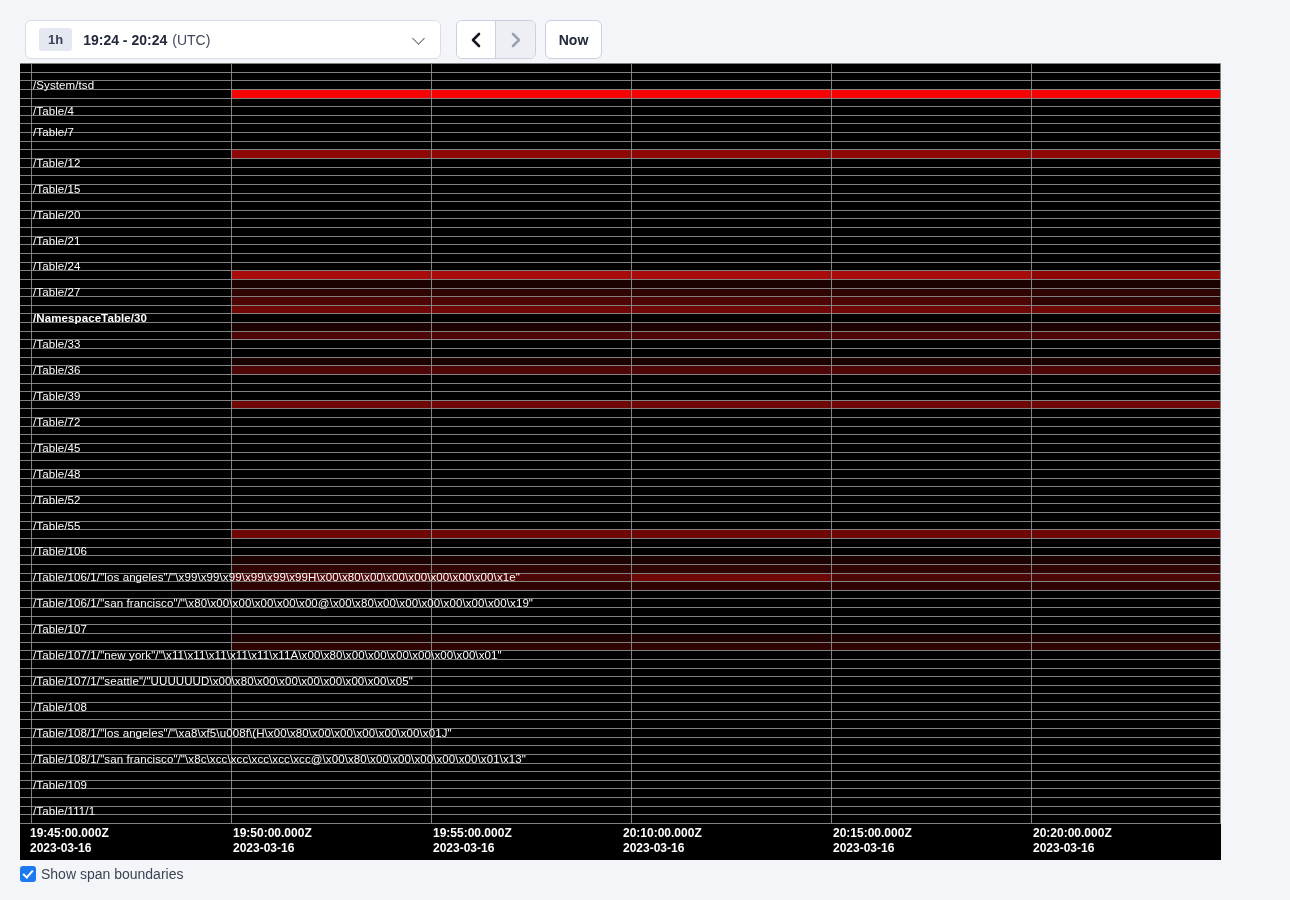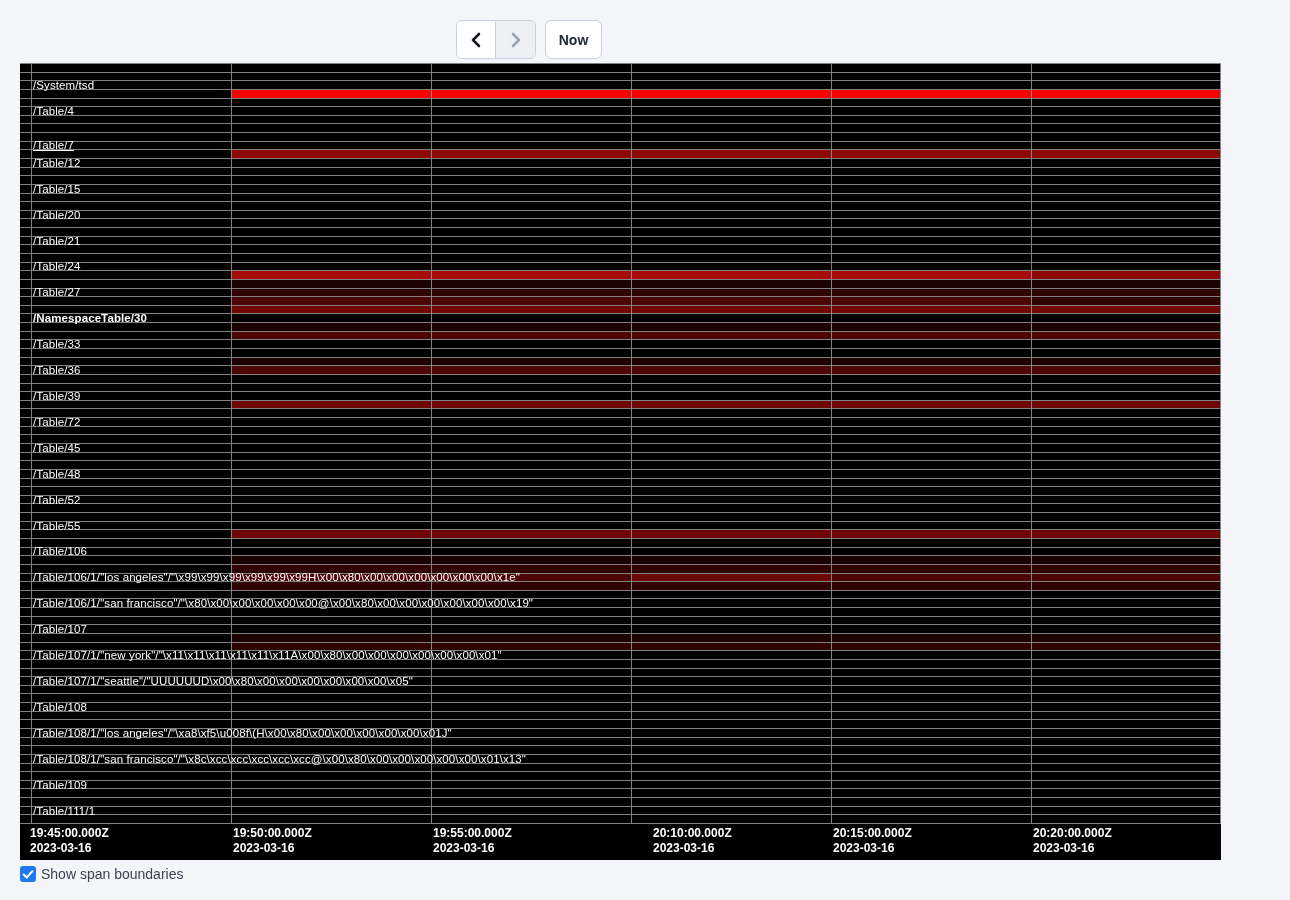--- a/index.html
+++ b/index.html
@@ -71,20 +71,26 @@
     content:""; position:absolute; left:5px; top:2px; width:4px; height:8px;
     border-right:2px solid #fff; border-bottom:2px solid #fff; transform:rotate(42deg);
   }
   .cb-label { margin-left:5px; font-size:14px; color:#3a4354; }
 </style>
 </head>
 <body>
 
 <div id="page">
 
+  <div class="time-dropdown">
+    <span class="range-chip">1h</span>
+    <span class="range-label">19:24 - 20:24</span>
+    <span class="range-zone">(UTC)</span>
+    <span class="dd-caret"></span>
+  </div>
 
   <div class="nav-group">
     <div class="nav-btn prev">
       <svg width="12" height="16" viewBox="0 0 12 16">
         <polyline points="9,2 3,8 9,14" fill="none" stroke="#14181f" stroke-width="2.6" stroke-linecap="round" stroke-linejoin="round"></polyline>
       </svg>
     </div>
     <div class="nav-btn next">
       <svg width="12" height="16" viewBox="0 0 12 16">
         <polyline points="3,2 9,8 3,14" fill="none" stroke="#9aa3b5" stroke-width="2.6" stroke-linecap="round" stroke-linejoin="round"></polyline>
@@ -281,21 +287,21 @@
       <div class="h-line" style="top: 760px;"></div>
       <div class="v-line" style="left: 11px;"></div>
       <div class="v-line" style="left: 211px;"></div>
       <div class="v-line" style="left: 411px;"></div>
       <div class="v-line" style="left: 611px;"></div>
       <div class="v-line" style="left: 811px;"></div>
       <div class="v-line" style="left: 1011px;"></div>
       <div class="v-line" style="left: 1200px;"></div>
       <div class="row-label" style="top: 22.0909px;">/System/tsd</div>
       <div class="row-label" style="top: 48px;">/Table/4</div>
-      <div class="row-label" style="top: 82px; text-decoration: underline;">/Table/7</div>
+      <div class="row-label" style="top: 69px;">/Table/7</div>
       <div class="row-label" style="top: 99.8182px;">/Table/12</div>
       <div class="row-label" style="top: 125.727px;">/Table/15</div>
       <div class="row-label" style="top: 151.636px;">/Table/20</div>
       <div class="row-label" style="top: 177.545px;">/Table/21</div>
       <div class="row-label" style="top: 203.455px;">/Table/24</div>
       <div class="row-label" style="top: 229.364px;">/Table/27</div>
       <div class="row-label" style="top: 255.273px; font-weight: bold;">/NamespaceTable/30</div>
       <div class="row-label" style="top: 281.182px;">/Table/33</div>
       <div class="row-label" style="top: 307.091px;">/Table/36</div>
       <div class="row-label" style="top: 333px;">/Table/39</div>
@@ -320,21 +326,21 @@
         <div>2023-03-16</div>
       </div>
       <div class="x-tick" style="left: 213px;">
         <div>19:50:00.000Z</div>
         <div>2023-03-16</div>
       </div>
       <div class="x-tick" style="left: 413px;">
         <div>19:55:00.000Z</div>
         <div>2023-03-16</div>
       </div>
-      <div class="x-tick" style="left: 633px;">
+      <div class="x-tick" style="left: 603px;">
         <div>20:10:00.000Z</div>
         <div>2023-03-16</div>
       </div>
       <div class="x-tick" style="left: 813px;">
         <div>20:15:00.000Z</div>
         <div>2023-03-16</div>
       </div>
       <div class="x-tick" style="left: 1013px;">
         <div>20:20:00.000Z</div>
         <div>2023-03-16</div>

